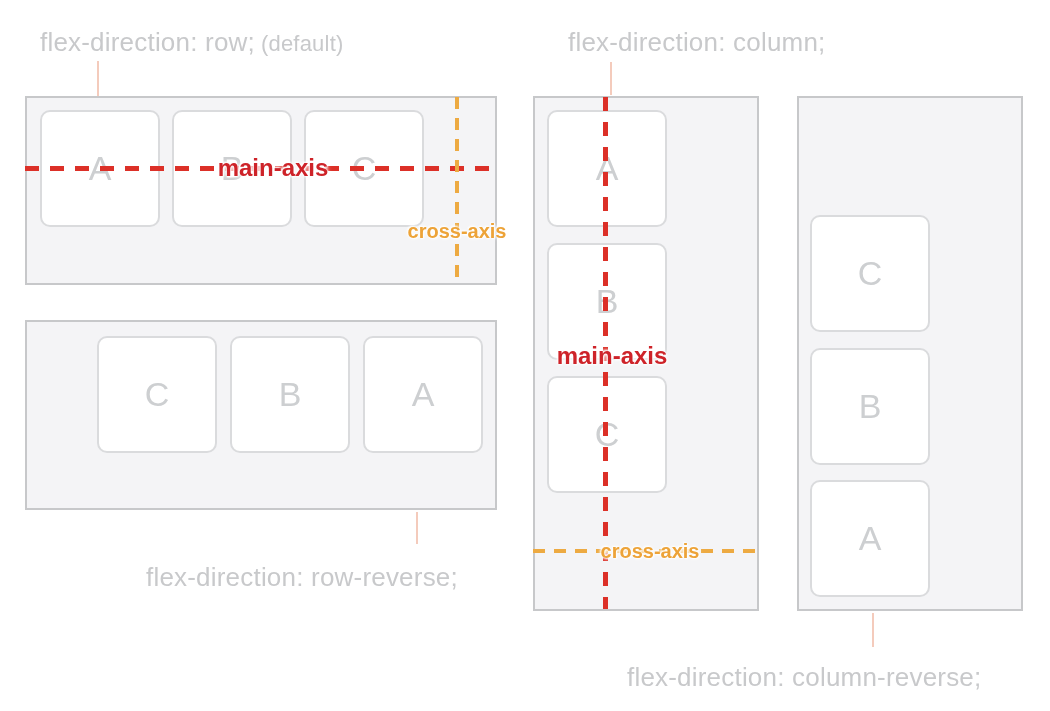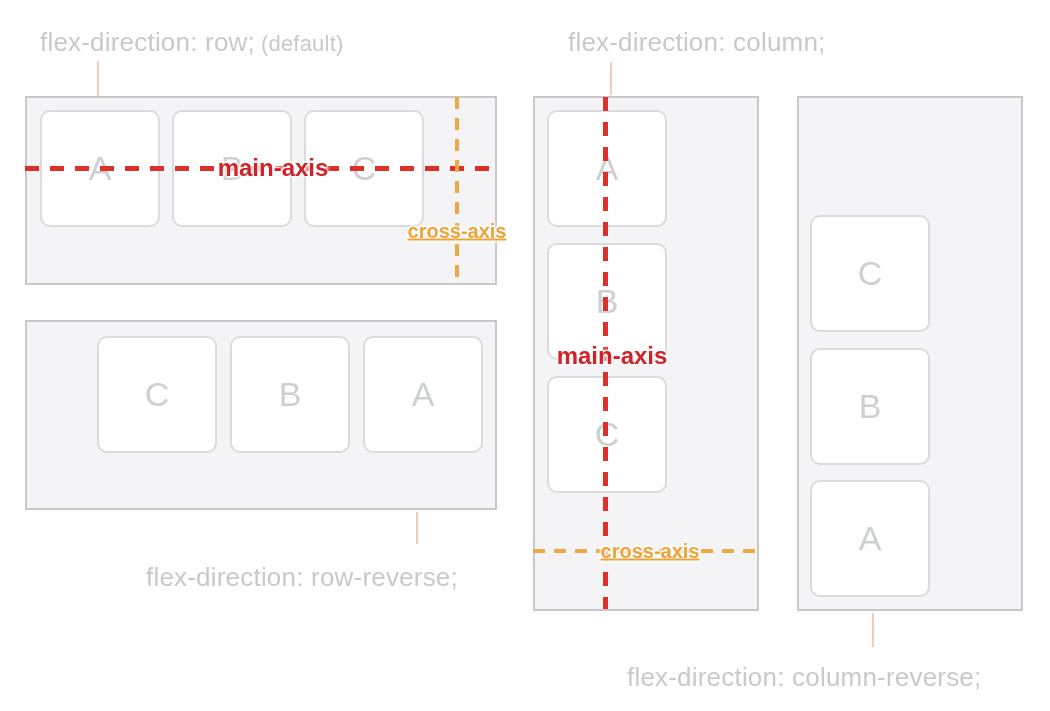--- a/index.html
+++ b/index.html
@@ -67,21 +67,21 @@
   }
   .axis-label {
     position: absolute;
     transform: translate(-50%, -50%);
     font-weight: bold;
     white-space: nowrap;
     z-index: 3;
     text-shadow: 0 0 3px #ffffff, 0 0 5px #ffffff, 1px 1px 2px #ffffff, -1px -1px 2px #ffffff;
   }
   .main-axis-label { color: #ce2329; font-size: 24px; }
-  .cross-axis-label { color: #eda338; font-size: 20px; text-decoration: underline; }
+  .cross-axis-label { color: #eda338; font-size: 20px; }
 </style>
 </head>
 <body>
 
 <div class="stage">
 
   <div class="section-label" style="left:40px; top:27px;">
     <span>flex-direction: row;</span><span class="label-suffix">(default)</span>
   </div>
   <div class="connector" style="left:97px; top:61px; height:35px;"></div>

